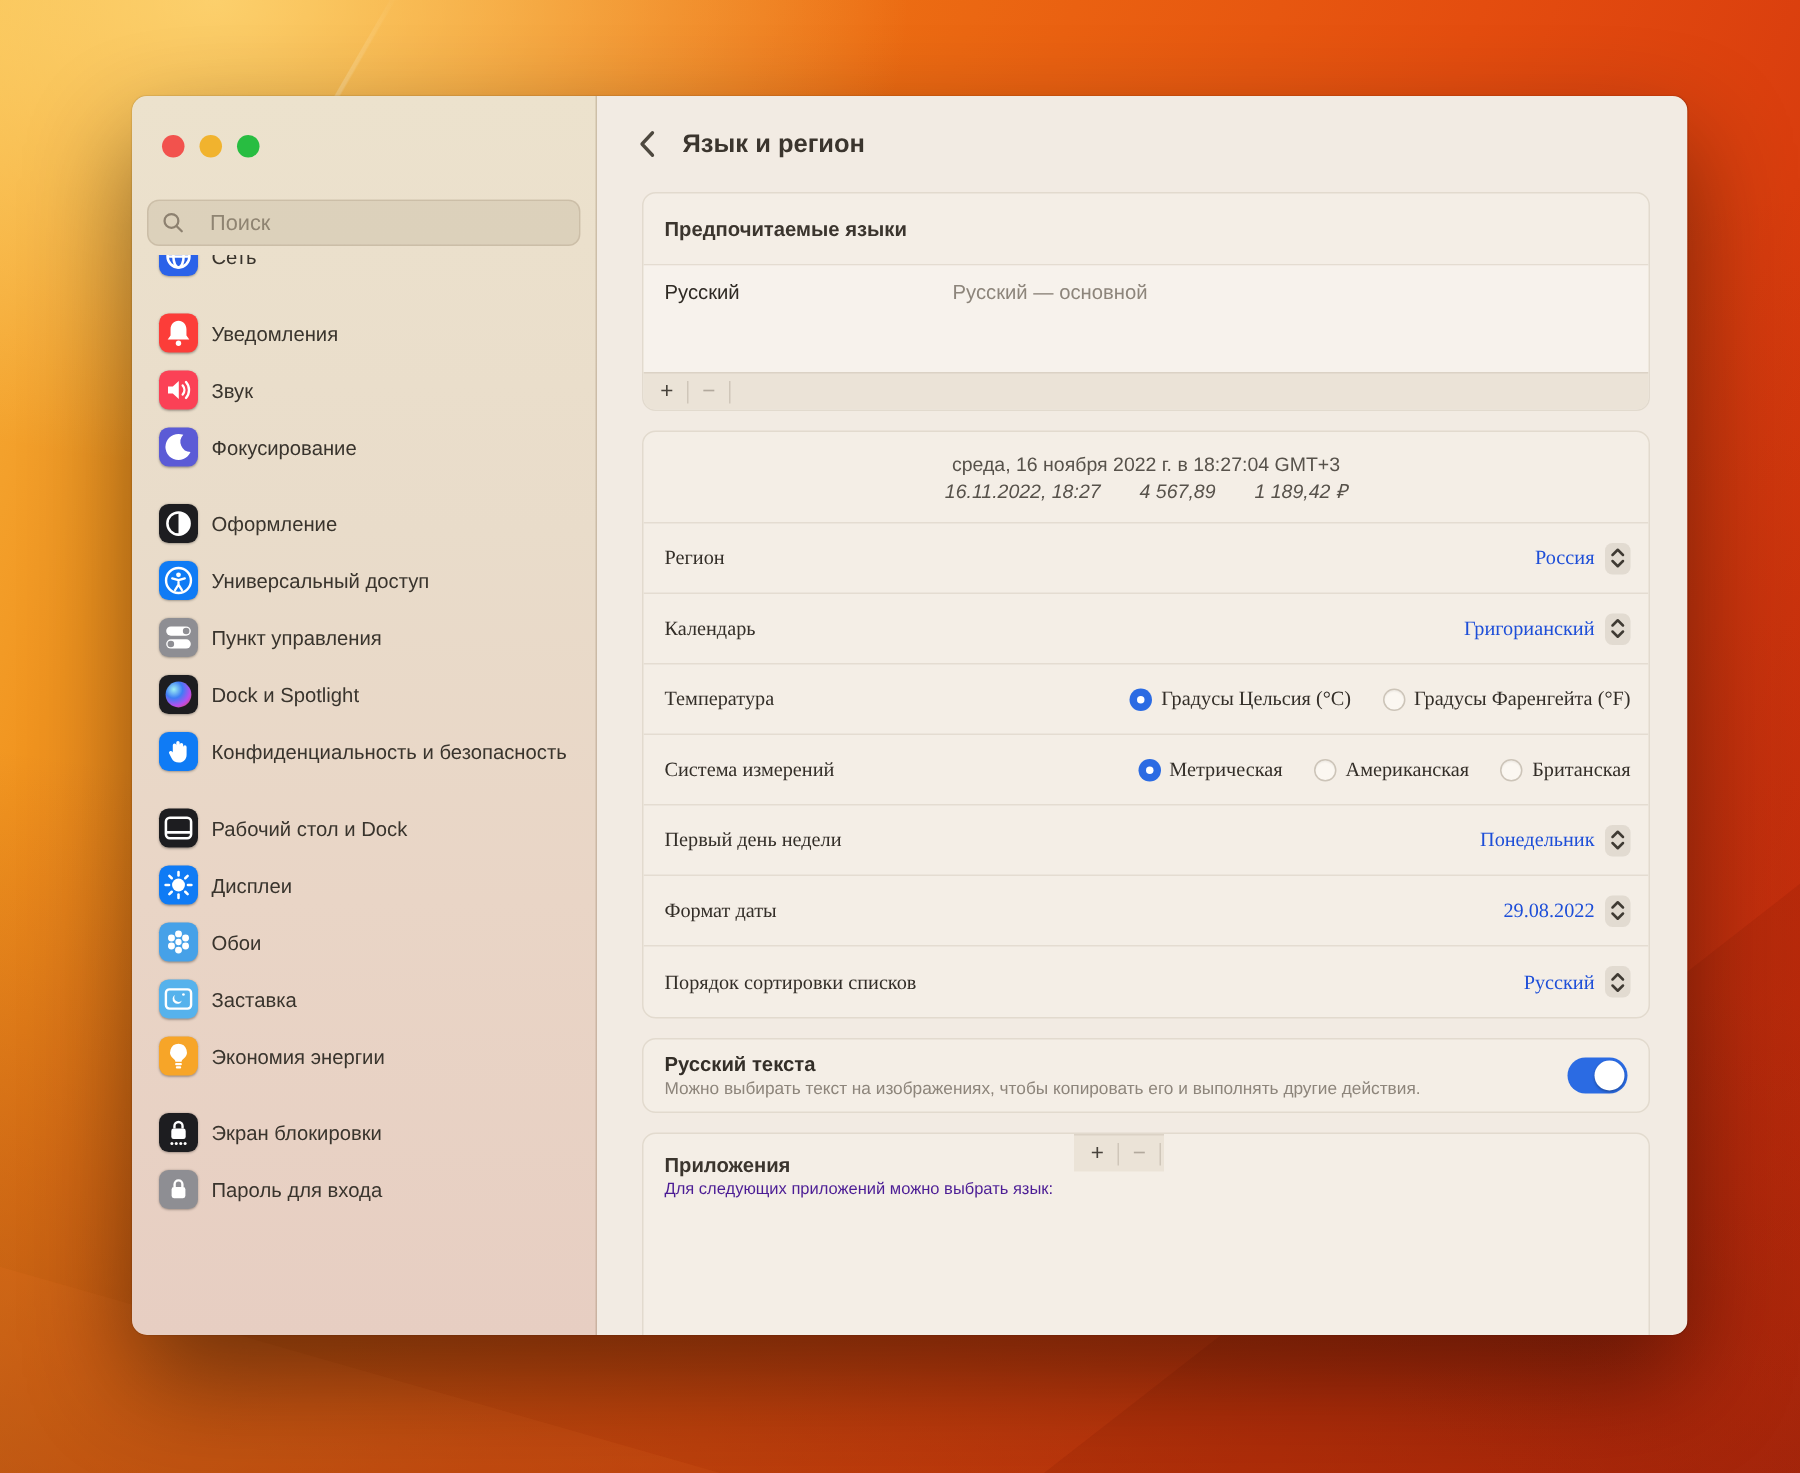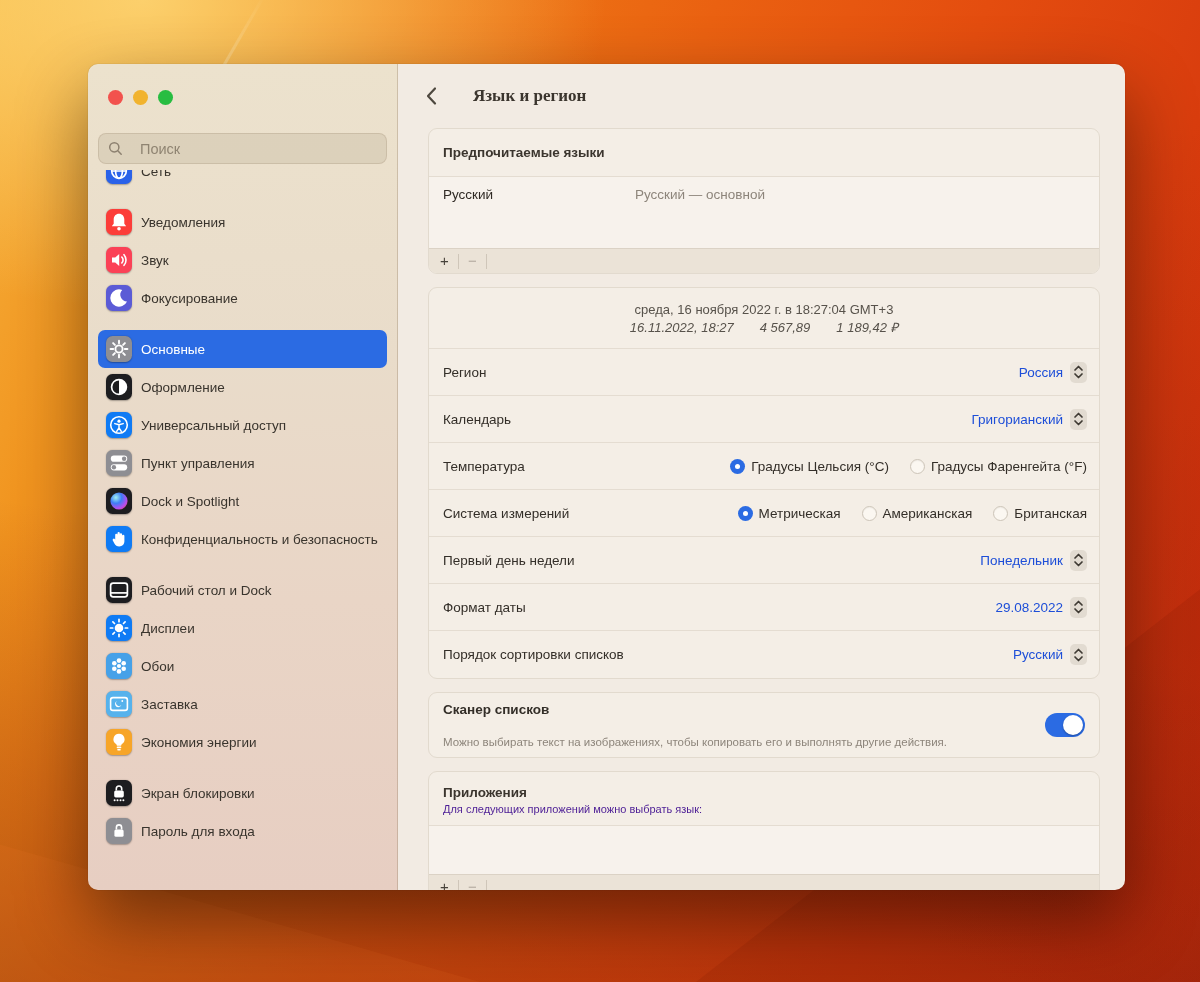--- a/index.html
+++ b/index.html
@@ -59,21 +59,21 @@
   .sb-item.partial { margin-top:-18px; }
   .sb-item.selected { background:var(--accent,#2b6be3); color:#fff; }
   .sb-icon {
     width:26px; height:26px; border-radius:6.5px; flex:none;
     display:flex; align-items:center; justify-content:center;
     box-shadow:0 .5px 1.5px rgba(0,0,0,.3);
   }
   .sb-label { line-height:17px; }
   
   .content { flex:1; min-width:0; background:#f2ebe3; display:flex; flex-direction:column; }
-  .page-header { height:64px; flex:none; display:flex; align-items:center; padding-left:27px; gap:34px;font-family:Liberation Serif, serif; }
+  .page-header { height:64px; flex:none; display:flex; align-items:center; padding-left:27px; gap:16px; }
   .back { background:none; border:none; padding:0; width:14px; height:22px; display:flex; align-items:center; cursor:default; }
   .page-header h1 { margin:0; font-size:17px; font-weight:700; color:#3b352e; }
   .cards { flex:1; overflow:hidden; padding:0 25px 0 30px; display:flex; flex-direction:column; gap:13px; }
   .card {
     flex:none; background:#f4eee6; border:1px solid #e2dace; border-radius:9px; overflow:hidden;
   }
   .card-head { height:48px; display:flex; align-items:center; padding:0 14px; border-bottom:1px solid #e4dcd1; }
   .card-head h2 { margin:0; font-size:13.5px; font-weight:700; color:#3b352e; }
   .lang-list { min-height:71px; background:#f7f2ec; padding:9px 14px; }
   .lang-row { display:flex; font-size:13.5px; line-height:18px; }
@@ -84,45 +84,45 @@
     width:27px; height:100%; border:none; background:none; font-size:15px; line-height:1;
     color:#47423b; cursor:default; padding:0 0 2px;
   }
   .card-toolbar button.dim { color:#b2a99d; }
   .tb-div { width:1px; height:15px; background:#cfc6b9; }
   
   .preview { padding:13px 14px 11px; text-align:center; font-size:13px; line-height:18px; color:#57524b; border-bottom:1px solid #e4dcd1; }
   .preview-parts span { margin:0 13px;font-style:italic; }
   .row {
     height:47px; display:flex; align-items:center; justify-content:space-between;
-    padding:0 12px 0 14px; border-bottom:1px solid #e4dcd1; font-size:13.5px; color:#332e28;
+    padding:0 12px 0 14px; border-bottom:1px solid #e4dcd1; font-size:13.5px; color:#332e28;font-family:Liberation Serif, serif;
   }
   .row:last-child { border-bottom:none; }
   .select-control { display:flex; align-items:center; gap:7px; cursor:default; }
   .row-value { color:#1d4ed8; }
   .stepper {
     width:17px; height:21px; border-radius:5px; background:rgba(120,105,85,.14);
     display:flex; align-items:center; justify-content:center;
   }
   .radio-group { display:flex; align-items:center; gap:21px; }
   .radio-opt { display:flex; align-items:center; gap:6px; cursor:default; }
   .radio { width:15px; height:15px; border-radius:50%; position:relative; flex:none; }
   .radio.on { background:var(--accent,#2b6be3); }
   .radio.on::after {
     content:""; position:absolute; left:5px; top:5px; width:5px; height:5px; border-radius:50%; background:#fff;
   }
   .radio.off { background:#fbf7f1; border:1px solid #ccc4b8; box-shadow:inset 0 1px 1px rgba(0,0,0,.05); }
   
   .row-card { display:flex; align-items:center; justify-content:space-between; padding:9px 14px; min-height:50px; }
   .rc-title { font-size:13.5px; font-weight:700; color:#332e28; }
-  .rc-desc { font-size:11.5px; color:#8d857b; margin-top:19px; }
+  .rc-desc { font-size:11.5px; color:#8d857b; margin-top:3px; }
   .toggle { width:40px; height:24px; border-radius:12px; background:var(--toggle-on,#2b6be3); position:relative; flex:none; cursor:default; border:none; padding:0; }
   .toggle .knob { position:absolute; right:2px; top:2px; width:20px; height:20px; border-radius:50%; background:#fff; box-shadow:0 1px 2px rgba(0,0,0,.3); }
   
-  .apps-card { height:170px; display:flex; flex-direction:column; }
+  .apps-card { height:170px; display:flex; flex-direction:row; }
   .apps-head { padding:13px 14px 10px; border-bottom:1px solid #e4dcd1; }
   .apps-head h2 { margin:0; font-size:13.5px; font-weight:700; color:#3b352e; }
   .apps-head p { margin:3px 0 0; font-size:11px; color:#4c1d95; }
   .apps-empty { height:48px; background:#f7f2ec; flex:none; }
 </style>
 </head>
 <body>
 
 <div class="wallpaper">
   <div class="streak"></div>
@@ -182,38 +182,20 @@
           <li class="sb-item">
             <span class="sb-icon" style="background:#5b5bd6">
               <svg width="26" height="26" viewBox="0 0 26 26">
                 <path d="M16.2 4.9A8.7 8.7 0 1 0 21 16.4 6.8 6.8 0 0 1 16.2 4.9Z" fill="#fff"></path>
               </svg>
             </span>
             <span class="sb-label">Фокусирование</span>
           </li>
         </ul>
         <ul class="sb-group">
-          <li class="sb-item selected">
-            <span class="sb-icon" style="background:#8e8e93">
-              <svg width="26" height="26" viewBox="0 0 26 26" fill="none">
-                <circle cx="13" cy="13" r="3.6" stroke="#fff" stroke-width="1.9"></circle>
-                <g stroke="#fff" stroke-width="1.9" stroke-linecap="round">
-                  <path d="M13 4.6v2.6"></path>
-                  <path d="M13 18.8v2.6"></path>
-                  <path d="M4.6 13h2.6"></path>
-                  <path d="M18.8 13h2.6"></path>
-                  <path d="M7.1 7.1l1.8 1.8"></path>
-                  <path d="M17.1 17.1l1.8 1.8"></path>
-                  <path d="M18.9 7.1l-1.8 1.8"></path>
-                  <path d="M8.9 17.1l-1.8 1.8"></path>
-                </g>
-              </svg>
-            </span>
-            <span class="sb-label">Основные</span>
-          </li>
           <li class="sb-item">
             <span class="sb-icon" style="background:#1d1d20">
               <svg width="26" height="26" viewBox="0 0 26 26" fill="none">
                 <circle cx="13" cy="13" r="7.4" stroke="#fff" stroke-width="1.7"></circle>
                 <path d="M13 5.6a7.4 7.4 0 0 1 0 14.8z" fill="#fff"></path>
               </svg>
             </span>
             <span class="sb-label">Оформление</span>
           </li>
           <li class="sb-item">
@@ -480,21 +462,21 @@
                     <path d="M2 9l3.5 3.5L9 9" stroke="#3f3a33" stroke-width="1.7" stroke-linecap="round" stroke-linejoin="round"></path>
                   </svg>
                 </span>
               </div>
             </div>
           </div>
       </section>
 
       <section class="card row-card">
         <div>
-          <div class="rc-title">Сканер списков</div>
+          <div class="rc-title">Русский текста</div>
           <div class="rc-desc">Можно выбирать текст на изображениях, чтобы копировать его и выполнять другие действия.</div>
         </div>
         <button class="toggle">
           <span class="knob"></span>
         </button>
       </section>
 
       <section class="card apps-card">
         <div class="apps-head">
           <h2>Приложения</h2>

